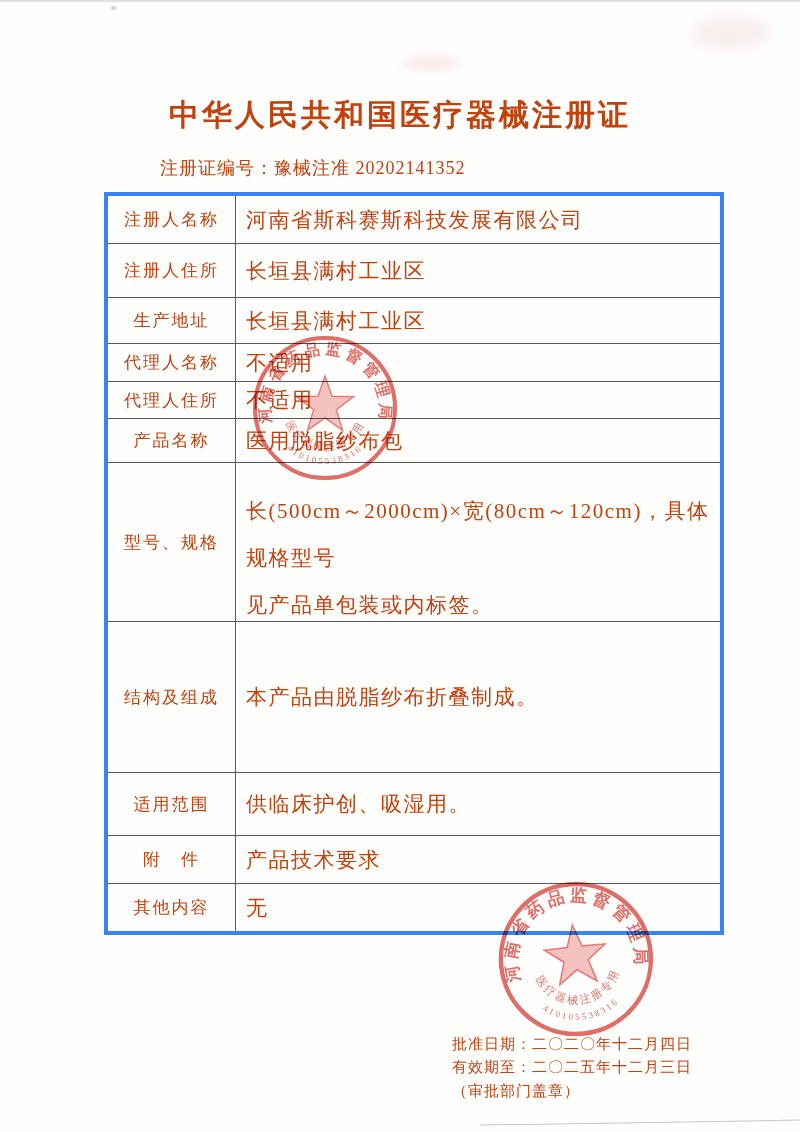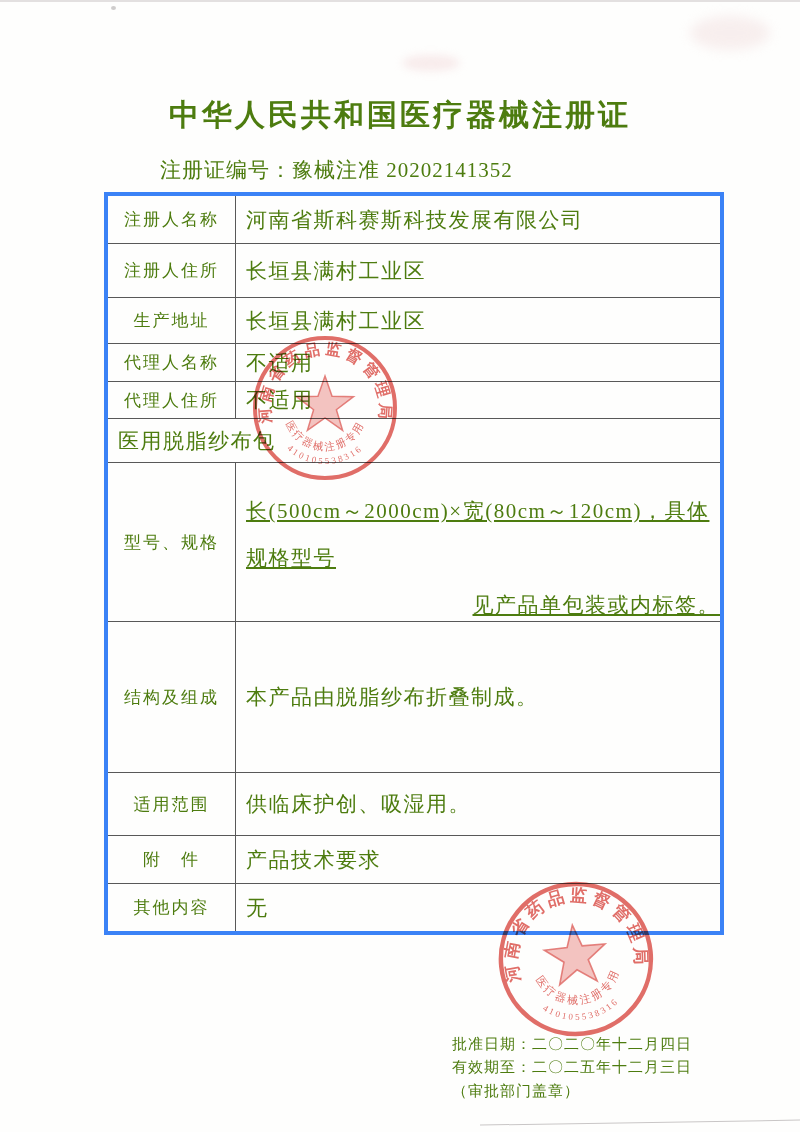--- a/index.html
+++ b/index.html
@@ -1,51 +1,51 @@
 <!DOCTYPE html>
 <html><head>
 <meta charset="utf-8">
 <style>
   html,body{margin:0;padding:0;background:#ffffff;}
   .page{
     position:relative;width:800px;height:1132px;background:#fefefdf5;
-    font-family:"Liberation Serif","DejaVu Serif",serif;color:#4d7c0f;overflow:hidden;
+    font-family:"Liberation Serif","DejaVu Serif",serif;color:#c2410c;overflow:hidden;
   }
   
   .scan-top-strip{position:absolute;top:0;left:0;width:100%;height:2px;background:#e3e0e0;}
   .scan-dot{position:absolute;top:6px;left:111px;width:5px;height:4px;background:#b9b6b6;border-radius:50%;opacity:.7;}
   .scan-smudge-1{position:absolute;top:55px;left:402px;width:58px;height:16px;background:#f2d9da;border-radius:50%;filter:blur(4px);opacity:.5;}
   .scan-smudge-2{position:absolute;top:16px;left:690px;width:80px;height:34px;background:#f0dcdc;border-radius:50%;filter:blur(6px);opacity:.45;}
   .scan-bottom-line{position:absolute;top:1122px;left:480px;width:330px;height:1px;background:#c9c6c6;transform:rotate(-0.9deg);}
 
   .title{
     position:absolute;top:95px;left:0;width:100%;text-align:center;
     font-size:30px;font-weight:bold;letter-spacing:3px;
   }
-  .regline{position:absolute;top:156px;left:160px;font-size:21px;letter-spacing:1px;}
+  .regline{position:absolute;top:156px;left:160px;font-size:18px;letter-spacing:1px;}
 
   .cert-table{
     position:absolute;top:192px;left:104px;width:620px;box-sizing:border-box;
     border:4px solid #3b82f6;display:flex;flex-direction:column;background:transparent;
   }
   .row{display:flex;box-sizing:border-box;border-top:1px solid #585858;}
   .row:first-child{border-top:none;}
   .cell{box-sizing:border-box;}
   .label{
     width:128px;flex:none;border-right:1px solid #585858;
     display:flex;align-items:center;justify-content:center;
     font-size:17px;letter-spacing:2px;text-align:center;
   }
   .value{
     flex:1;display:flex;align-items:center;padding-left:10px;
     font-size:21px;letter-spacing:1.5px;
   }
   .value-multiline{
-    flex-direction:column;align-items:flex-end;justify-content:flex-start;
-    padding-top:25px;line-height:47px;text-decoration:underline;
+    flex-direction:column;align-items:flex-start;justify-content:flex-start;
+    padding-top:25px;line-height:47px;
   }
 
   .dept{position:absolute;top:978px;left:130px;font-size:15px;letter-spacing:1.5px;}
   .dates{position:absolute;top:1033px;left:452px;width:242px;font-size:15px;letter-spacing:1px;line-height:23px;}
   .seal-note{margin-top:1px;letter-spacing:1px;}
 
   .stamp{position:absolute;mix-blend-mode:multiply;opacity:.88;filter:blur(0.3px);}
   .stamp-1{top:324px;left:240px;}
   .stamp-2{top:868px;left:484px;}
   .stamp text{fill:#dd5a54;}
@@ -81,20 +81,21 @@
     </div>
     <div class="row" style="height:38px">
       <div class="cell label">代理人名称</div>
       <div class="cell value">不适用</div>
     </div>
     <div class="row" style="height:37px">
       <div class="cell label">代理人住所</div>
       <div class="cell value">不适用</div>
     </div>
     <div class="row" style="height:44px">
+      <div class="cell label">产品名称</div>
       <div class="cell value">医用脱脂纱布包</div>
     </div>
     <div class="row" style="height:159px">
       <div class="cell label">型号、规格</div>
       <div class="cell value value-multiline">
         <div>长(500cm～2000cm)×宽(80cm～120cm)，具体规格型号</div>
         <div>见产品单包装或内标签。</div>
       </div>
     </div>
     <div class="row" style="height:151px">

